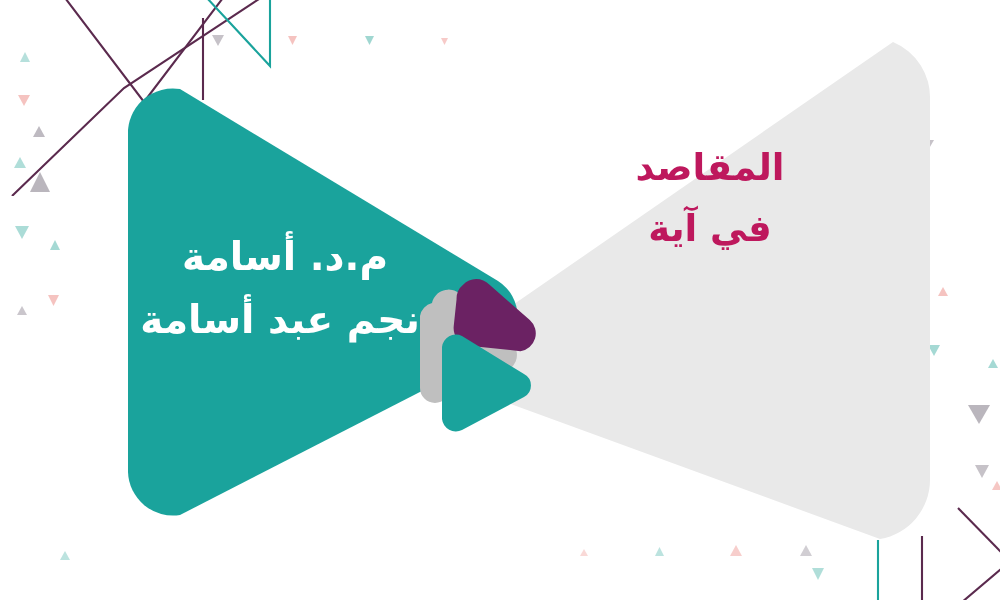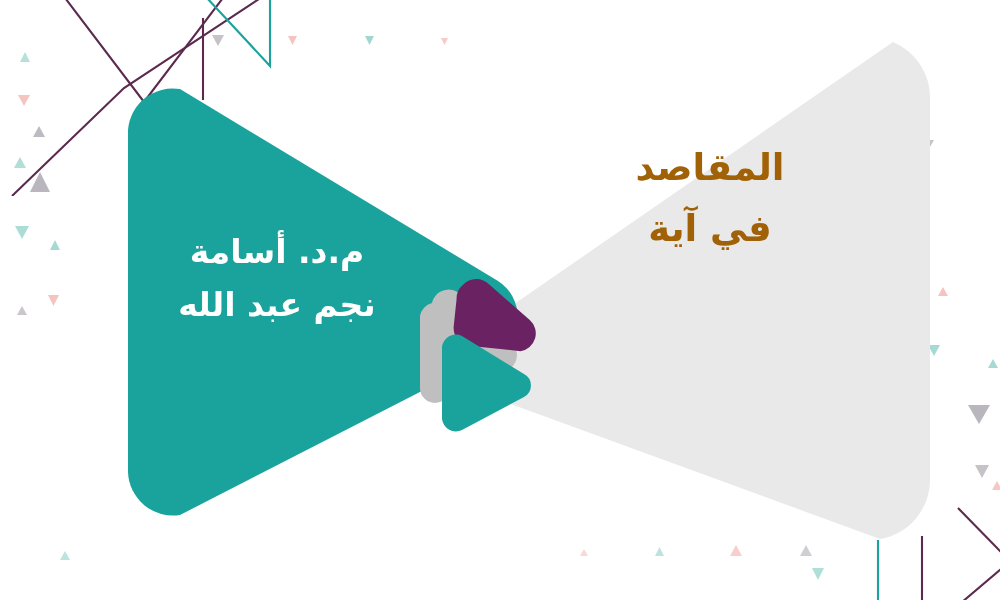--- a/index.html
+++ b/index.html
@@ -34,38 +34,38 @@
   }
 
   
   .title-block {
     position: absolute;
     right: 150px;
     top: 138px;
     width: 280px;
     text-align: center;
     direction: rtl;
-    color: #a16207;
+    color: #be185d;
     font-weight: 700;
     font-size: 37px;
     line-height: 1.64;
     letter-spacing: 0.5px;
   }
   .title-line { display: block; white-space: nowrap; }
 
   .author-block {
     position: absolute;
-    left: 142px;
+    left: 150px;
     top: 225px;
     width: 270px;
     text-align: center;
     direction: rtl;
     color: #ffffff;
     font-weight: 700;
-    font-size: 33px;
+    font-size: 39px;
     line-height: 1.62;
   }
   .author-line { display: block; white-space: nowrap; }
 </style>
 </head>
 <body>
 
 <div id="stage">
 
   <svg class="deco-svg" style="left:-30px; top:-34px;" width="340" height="230" viewBox="0 0 340 230" fill="none">
@@ -162,16 +162,16 @@
     </g>
   </svg>
 
   <div class="title-block">
     <span class="title-line">المقاصد</span>
     <span class="title-line">في آية</span>
   </div>
 
   <div class="author-block">
     <span class="author-line">م.د. أسامة</span>
-    <span class="author-line">نجم عبد الله</span>
+    <span class="author-line">نجم عبد أسامة</span>
   </div>
 
 </div>
 
 </body></html>

